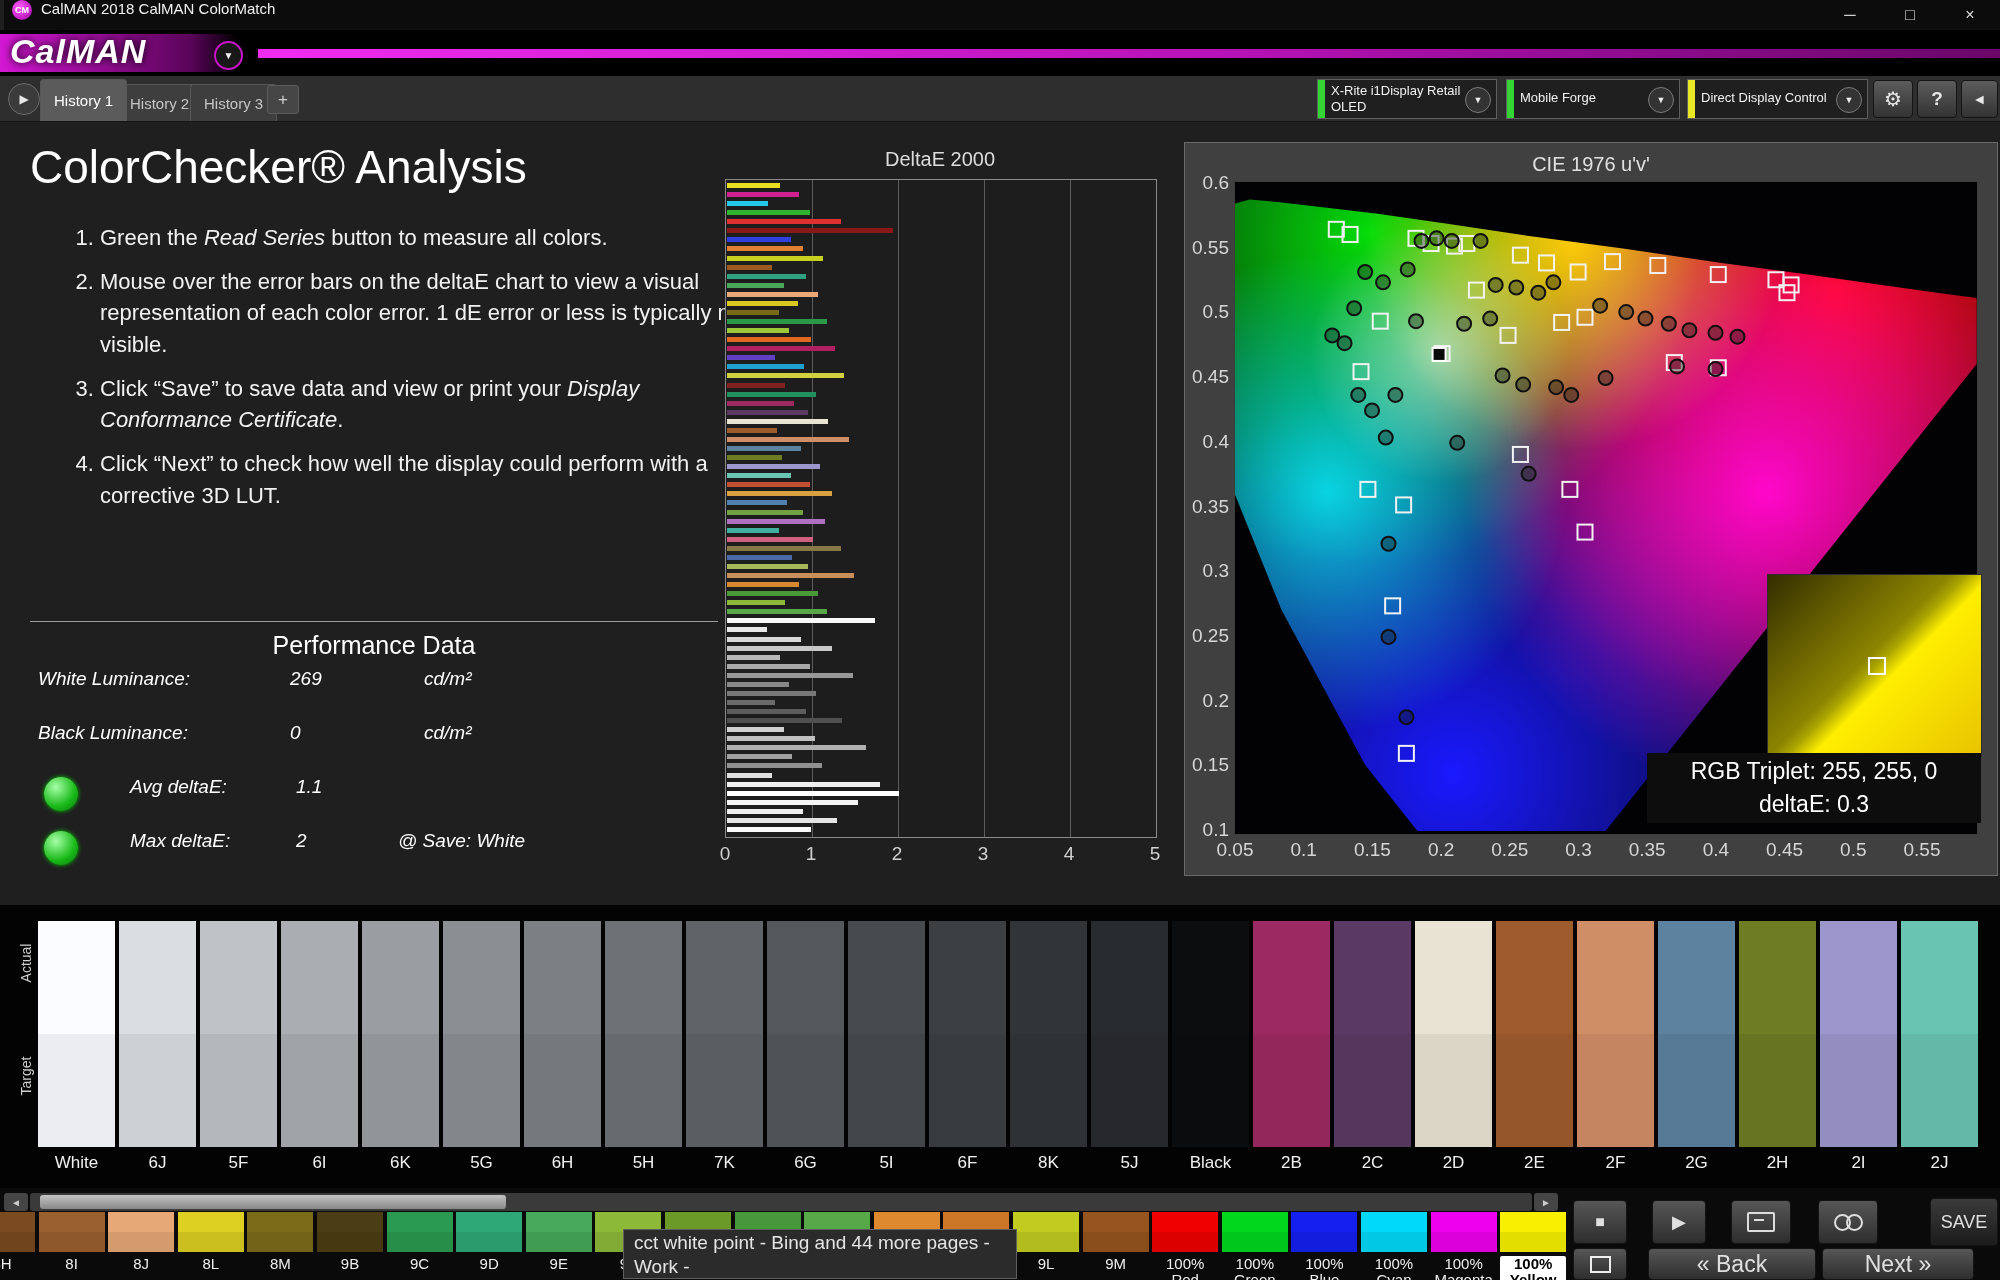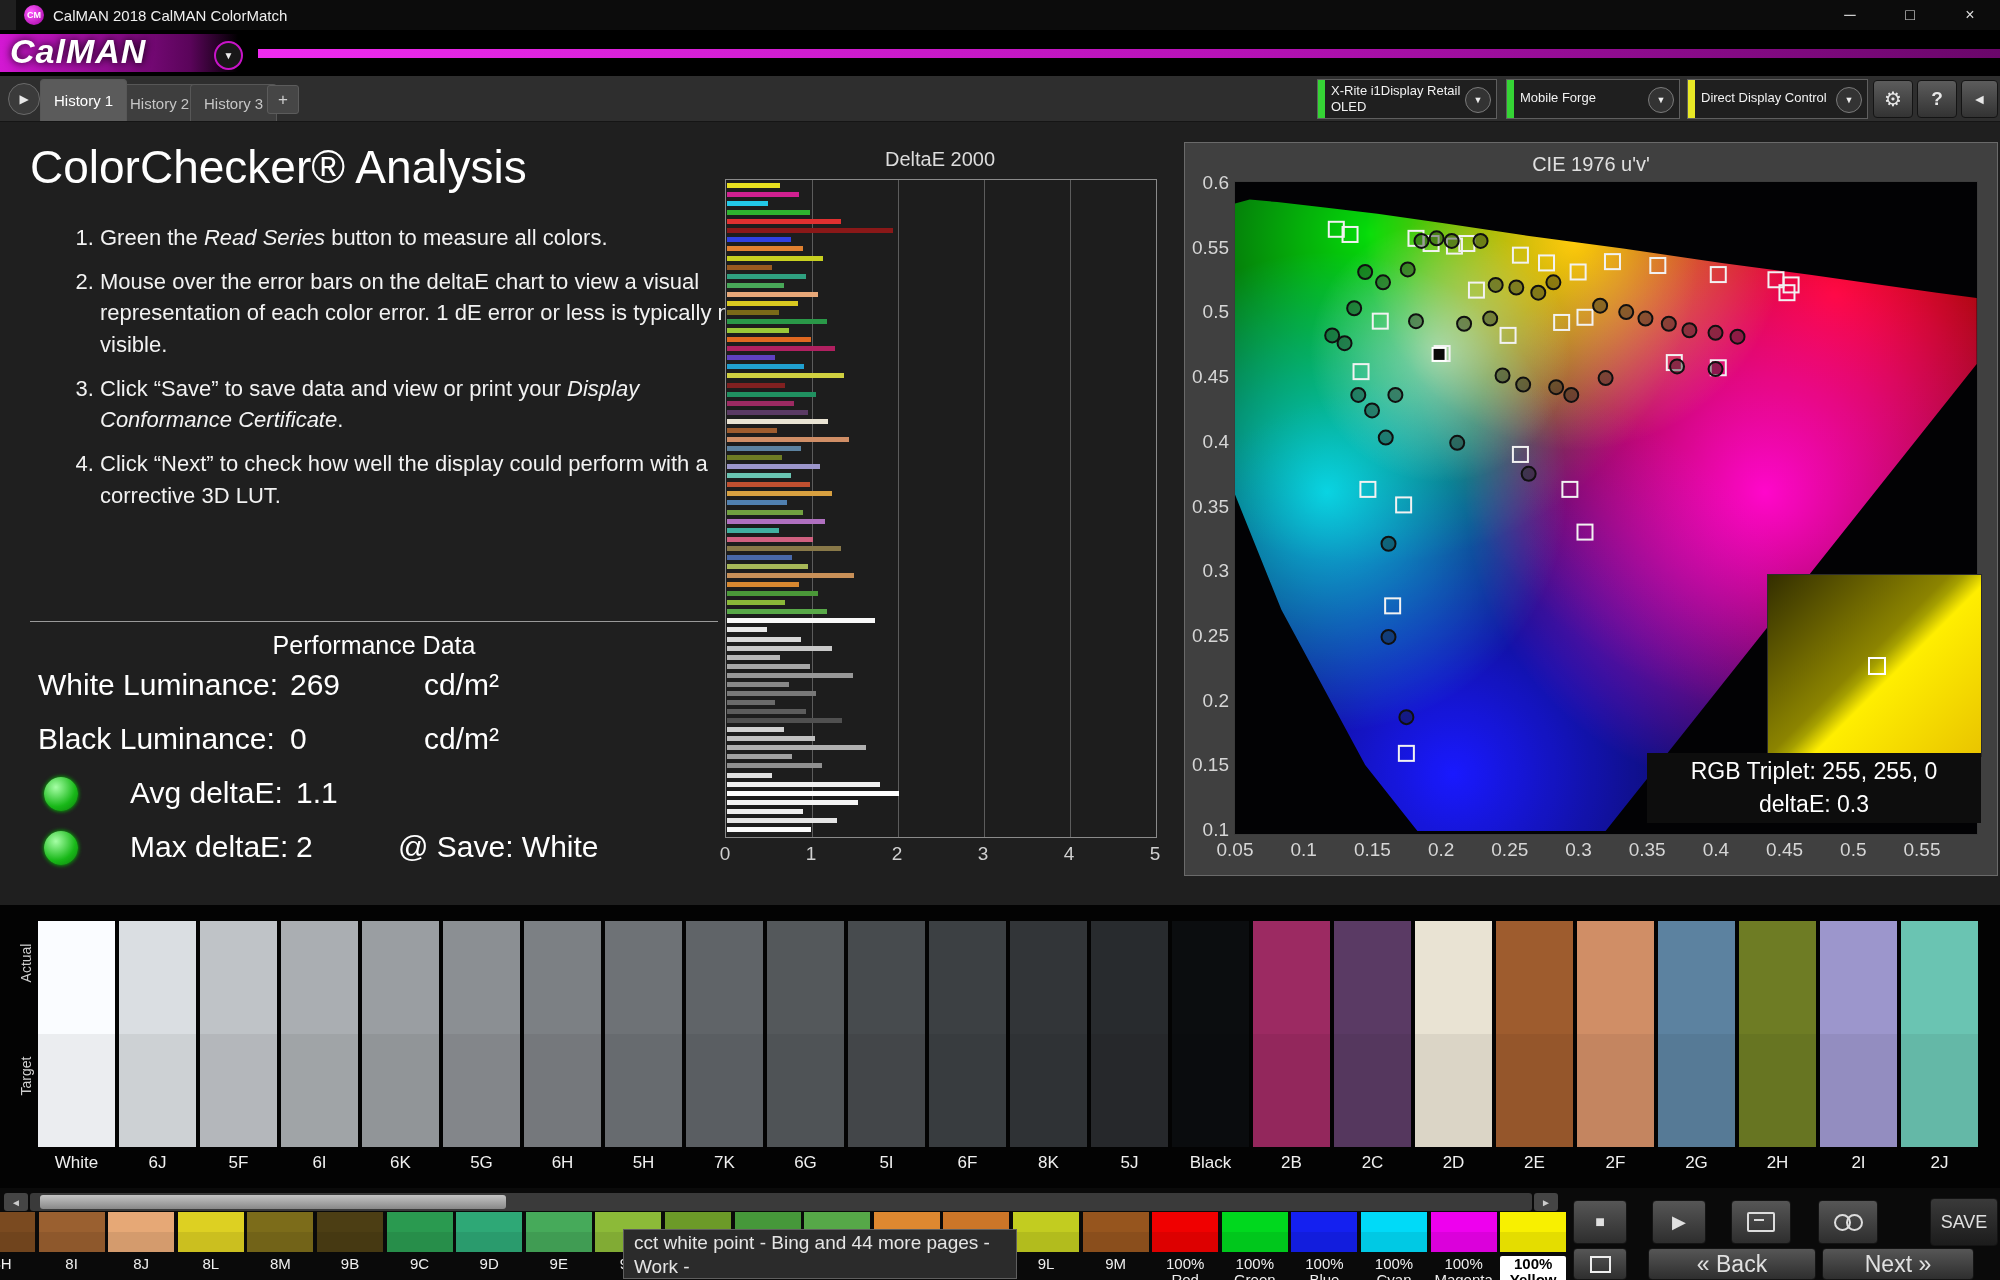--- a/index.html
+++ b/index.html
@@ -1,21 +1,21 @@
 <!DOCTYPE html>
 <html><head>
 <meta charset="utf-8">
 <style>
   html,body{margin:0;padding:0;background:#000;}
   #app{position:relative;width:2000px;height:1280px;background:#1f1f1f;overflow:hidden;
        font-family:"Liberation Sans",sans-serif;color:#fff;}
 
   
-  #titlebar{position:absolute;left:16px;top:0;right:0;height:30px;background:#0c0c0c;
-            display:flex;align-items:center;gap:9px;padding-left:8px;}
+  #titlebar{position:absolute;left:4px;top:0;right:0;height:30px;background:#0c0c0c;
+            display:flex;align-items:flex-start;gap:9px;padding-left:8px;}
   .appicon{width:20px;height:20px;border-radius:50%;flex:0 0 auto;
            background:radial-gradient(circle at 35% 35%,#ff5aff,#a000a0);
            font-size:9px;font-weight:bold;display:flex;align-items:center;justify-content:center;}
   .wtitle{font-size:15px;color:#f0f0f0;}
   .wincontrols{position:absolute;right:0;top:0;height:30px;display:flex;}
   .winbtn{width:60px;height:30px;display:flex;align-items:center;justify-content:center;
           font-size:16px;color:#ddd;}
 
   
   #logoband{position:absolute;left:0;top:30px;right:0;height:46px;background:#000;}
@@ -52,21 +52,21 @@
        display:flex;align-items:center;justify-content:center;}
 
   
   #page-title{position:absolute;left:30px;top:140px;font-size:46px;color:#fff;}
   #instructions{position:absolute;left:72px;top:222px;width:650px;margin:0;padding-left:28px;
        font-size:22px;line-height:1.42;color:#f2f2f2;}
   #instructions li{margin-bottom:13px;}
   #instructions i{font-style:italic;}
   #perf-divider{position:absolute;left:30px;top:621px;width:688px;height:1px;background:#9a9a9a;}
   #perf-title{position:absolute;left:30px;top:631px;width:688px;text-align:center;font-size:25px;}
-  .perfrow{position:absolute;left:38px;width:700px;height:44px;font-size:30px;}
+  .perfrow{position:absolute;left:38px;width:700px;height:44px;font-size:19px;font-style:italic;}
   .plabel{position:absolute;left:0;}
   .pvalue{position:absolute;left:252px;}
   .punit{position:absolute;left:386px;}
   .plabel.shift{left:92px;}
   .pvalue.shift{left:258px;}
   .psuffix{position:absolute;left:360px;}
   .led{position:absolute;left:6px;top:1px;width:34px;height:34px;border-radius:50%;
        background:radial-gradient(circle at 35% 30%,#a6ffa6,#18b818 60%,#0a7a0a);
        box-shadow:0 0 4px #0c0;}
 

